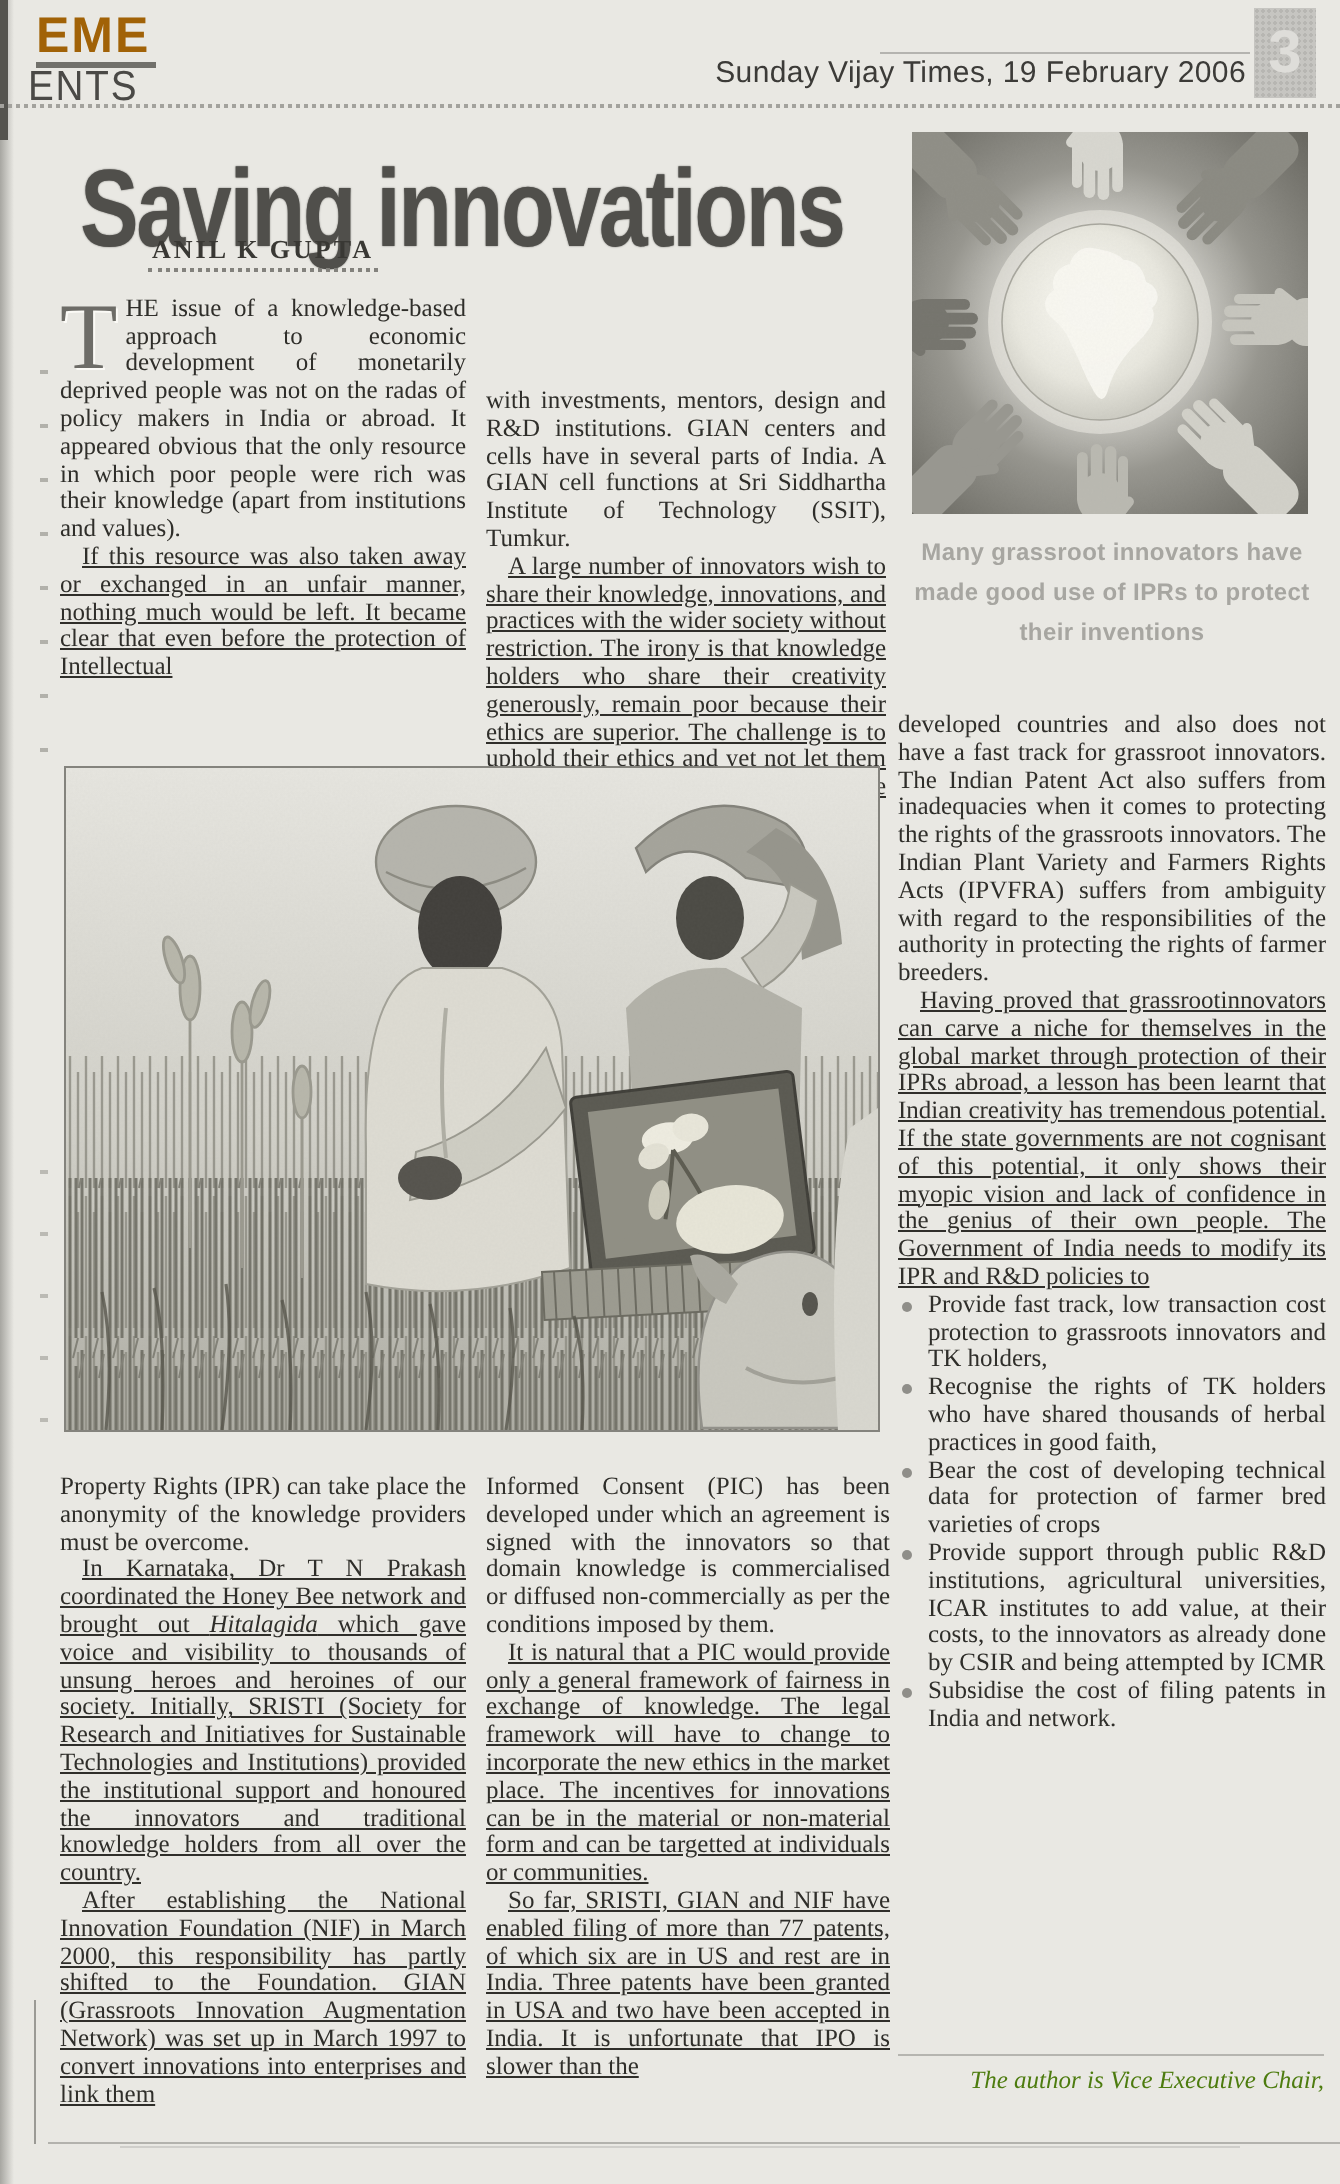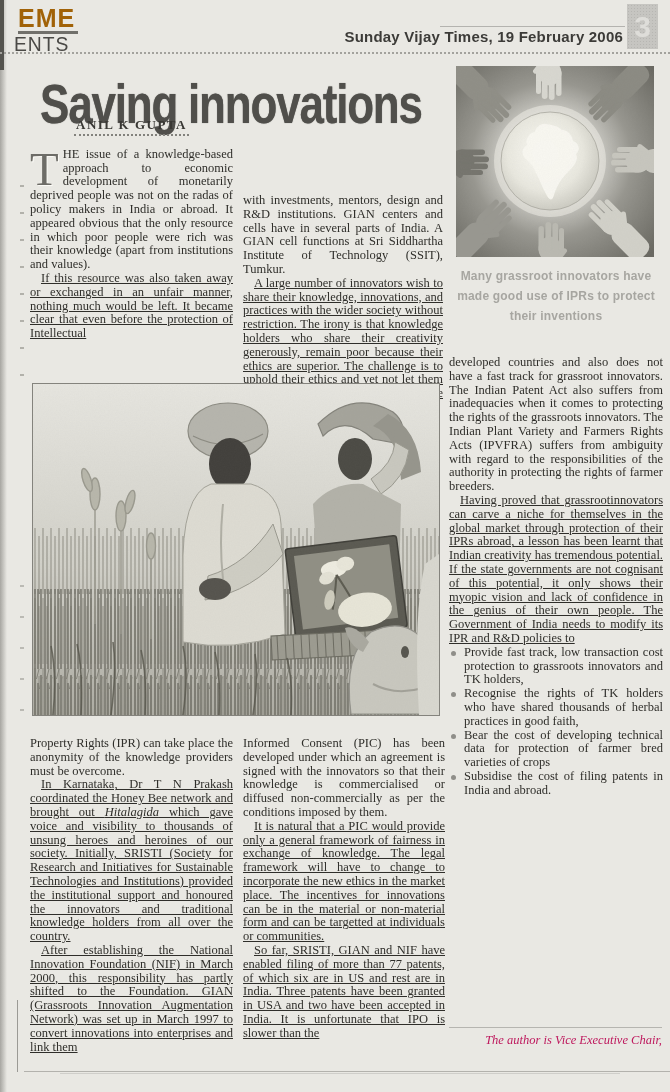--- a/index.html
+++ b/index.html
@@ -16,21 +16,21 @@
   .vline-bl{position:absolute;left:17px;top:1000px;width:1px;height:72px;background:#9b9a95;}
 
   
   .m-top{position:absolute;left:18px;top:5px;font-family:"Liberation Sans",sans-serif;
     font-weight:bold;font-size:25px;letter-spacing:1px;color:#a16207;
     border-bottom:3px solid #71706b;padding:0 3px 0 0;line-height:26px;}
   .m-bottom{position:absolute;left:14px;top:33px;font-family:"Liberation Sans",sans-serif;
     font-size:21px;letter-spacing:1px;color:#4a4946;line-height:21px;transform:scaleX(.92);transform-origin:left;}
   .date-rule{position:absolute;left:440px;top:26px;width:185px;height:1px;background:#b4b3af;}
   .m-date{position:absolute;right:47px;top:28px;font-family:"Liberation Sans",sans-serif;
-    font-size:15px;color:#3c3b38;letter-spacing:.2px;font-weight:bold;}
+    font-size:15px;color:#3c3b38;letter-spacing:.2px;}
   .badge{position:absolute;left:627px;top:4px;width:31px;height:45px;background:#c6c5c1;
     background-image:radial-gradient(#b7b6b2 1px, transparent 1px);background-size:3px 3px;
     display:flex;align-items:center;justify-content:center;
     font-family:"Liberation Sans",sans-serif;font-weight:bold;font-size:30px;color:#deddd9;}
   .m-rule{position:absolute;left:0;top:52px;width:670px;border-top:2px dotted #a3a29d;}
 
   
   .headline{position:absolute;left:24px;top:58px;width:432px;margin:16px;line-height:60px;}
   .hl-inner{display:inline-block;font-family:"Liberation Sans",sans-serif;font-weight:bold;
     font-size:55px;letter-spacing:-1.5px;color:#504f4b;transform:scaleX(.8);transform-origin:left top;
@@ -59,21 +59,21 @@
     border:1px solid #84837d;box-sizing:border-box;background:#cfcec6;}
 
   
   ul.blist{list-style:none;margin:0;padding:0;}
   ul.blist li{position:relative;padding-left:15px;text-align:justify;}
   .bdot{position:absolute;left:2px;top:5px;width:5px;height:5px;border-radius:50%;background:#8f8e89;}
 
   
   .foot-rule{position:absolute;left:449px;top:1027px;width:213px;height:1px;background:#b6b5b0;}
   .author-foot{position:absolute;left:420px;top:1033px;width:242px;text-align:right;
-    font-style:italic;font-size:12.5px;line-height:15.5px;color:#be185d;}
+    font-style:italic;font-size:12.5px;line-height:15.5px;color:#4d7c0f;}
   .bottom-rule{position:absolute;left:24px;top:1071px;width:646px;height:1px;background:#b3b2ad;}
   .bottom-rule2{position:absolute;left:60px;top:1073px;width:560px;height:1px;background:#cfceca;}
 </style>
 </head>
 <body>
 
 <div class="page">
 
   <div class="edge-shade"></div>
   <div class="corner-dark"></div>
@@ -236,33 +236,34 @@
     </svg>
   </figure>
 
   <div class="col" style="left:30px;top:737px;width:203px;">
     <p>Property Rights (IPR) can take place the anonymity of the knowledge providers must be overcome.</p>
     <p class="ind"><span>In Karnataka, Dr T N Prakash coordinated the Honey Bee network and brought out </span><span class="ital">Hitalagida</span><span> which gave voice and visibility to thousands of unsung heroes and heroines of our society. Initially, SRISTI (Society for Research and Initiatives for Sustainable Technologies and Institutions) provided the institutional support and honoured the innovators and traditional knowledge holders from all over the country.</span></p>
     <p class="ind">After establishing the National Innovation Foundation (NIF) in March 2000, this responsibility has partly shifted to the Foundation. GIAN (Grassroots Innovation Augmentation Network) was set up in March 1997 to convert innovations into enterprises and link them</p>
   </div>
 
   <div class="col" style="left:243px;top:737px;width:202px;">
-    <p>Informed Consent (PIC) has been developed under which an agreement is signed with the innovators so that their knowledge is commercialised or diffused non-commercially as per the conditions imposed by them.</p>
+    <p>Informed Consent (PIC) has been developed under which an agreement is signed with the innovators so that domain knowledge is commercialised or diffused non-commercially as per the conditions imposed by them.</p>
     <p class="ind">It is natural that a PIC would provide only a general framework of fairness in exchange of knowledge. The legal framework will have to change to incorporate the new ethics in the market place. The incentives for innovations can be in the material or non-material form and can be targetted at individuals or communities.</p>
     <p class="ind">So far, SRISTI, GIAN and NIF have enabled filing of more than 77 patents, of which six are in US and rest are in India. Three patents have been granted in USA and two have been accepted in India. It is unfortunate that IPO is slower than the</p>
   </div>
 
   <div class="col" style="left:449px;top:356px;width:214px;">
     <p>developed countries and also does not have a fast track for grassroot innovators. The Indian Patent Act also suffers from inadequacies when it comes to protecting the rights of the grassroots innovators. The Indian Plant Variety and Farmers Rights Acts (IPVFRA) suffers from ambiguity with regard to the responsibilities of the authority in protecting the rights of farmer breeders.</p>
     <p class="ind">Having proved that grassrootinnovators can carve a niche for themselves in the global market through protection of their IPRs abroad, a lesson has been learnt that Indian creativity has tremendous potential. If the state governments are not cognisant of this potential, it only shows their myopic vision and lack of confidence in the genius of their own people. The Government of India needs to modify its IPR and R&amp;D policies to</p>
     <ul class="blist">
       <li><span class="bdot"></span><span>Provide fast track, low transaction cost protection to grassroots innovators and TK holders,</span></li>
       <li><span class="bdot"></span><span>Recognise the rights of TK holders who have shared thousands of herbal practices in good faith,</span></li>
       <li><span class="bdot"></span><span>Bear the cost of developing technical data for protection of farmer bred varieties of crops</span></li>
-      <li><span class="bdot"></span><span>Subsidise the cost of filing patents in India and abroad.</span></li>
+      <li><span class="bdot"></span><span>Provide support through public R&amp;D institutions, agricultural universities, ICAR institutes to add value, at their costs, to the innovators as already done by CSIR and being attempted by ICMR</span></li>
+      <li><span class="bdot"></span><span>Subsidise the cost of filing patents in India and network.</span></li>
     </ul>
   </div>
 
   <div class="foot-rule"></div>
   <div class="author-foot">
     <div>The author is Vice Executive Chair,</div>
   </div>
   <div class="bottom-rule"></div>
   <div class="bottom-rule2"></div>
 

